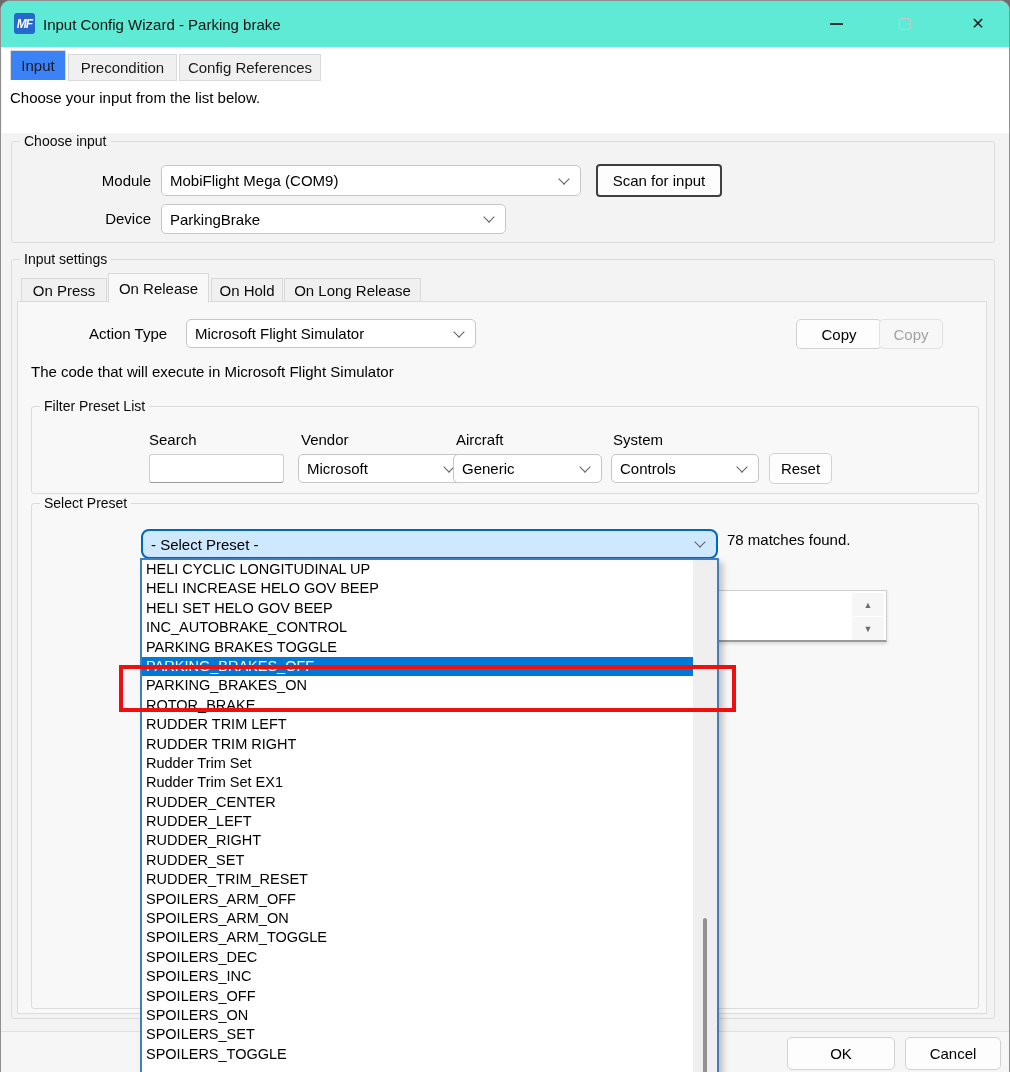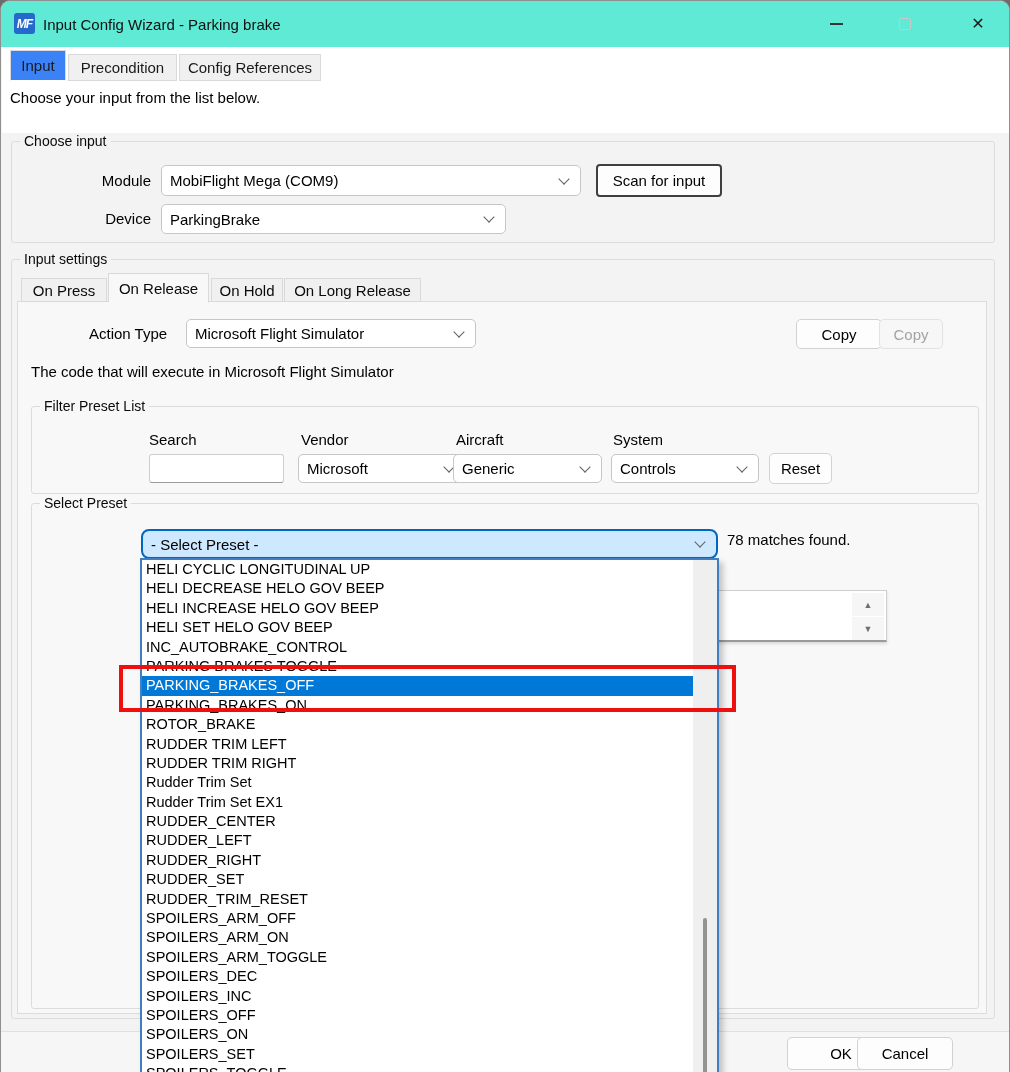--- a/index.html
+++ b/index.html
@@ -175,21 +175,20 @@
         </div>
     </div>
 
     <div class="droplist">
       <div class="list-inner">
         <div class="list-track">
           <div class="list-thumb"></div>
         </div>
         <div>
             <div class="row">HELI CYCLIC LONGITUDINAL UP</div>
-            <div class="row">HELI DECREASE HELO GOV BEEP</div>
             <div class="row">HELI INCREASE HELO GOV BEEP</div>
             <div class="row">HELI SET HELO GOV BEEP</div>
             <div class="row">INC_AUTOBRAKE_CONTROL</div>
             <div class="row">PARKING BRAKES TOGGLE</div>
             <div class="row sel">PARKING_BRAKES_OFF</div>
             <div class="row">PARKING_BRAKES_ON</div>
             <div class="row">ROTOR_BRAKE</div>
             <div class="row">RUDDER TRIM LEFT</div>
             <div class="row">RUDDER TRIM RIGHT</div>
             <div class="row">Rudder Trim Set</div>
@@ -209,16 +208,16 @@
             <div class="row">SPOILERS_SET</div>
             <div class="row">SPOILERS_TOGGLE</div>
           </div>
       </div>
     </div>
 
     <div class="red-box"></div>
 
     <div class="footer"></div>
     <div class="btn" style="left:786px;top:1036px;width:108px;height:33px;z-index:4;">OK</div>
-    <div class="btn" style="left:856px;top:1036px;width:96px;height:33px;z-index:4;">Cancel</div>
+    <div class="btn" style="left:904px;top:1036px;width:96px;height:33px;z-index:4;">Cancel</div>
 
   </div>
 </div>
 
 </body></html>

